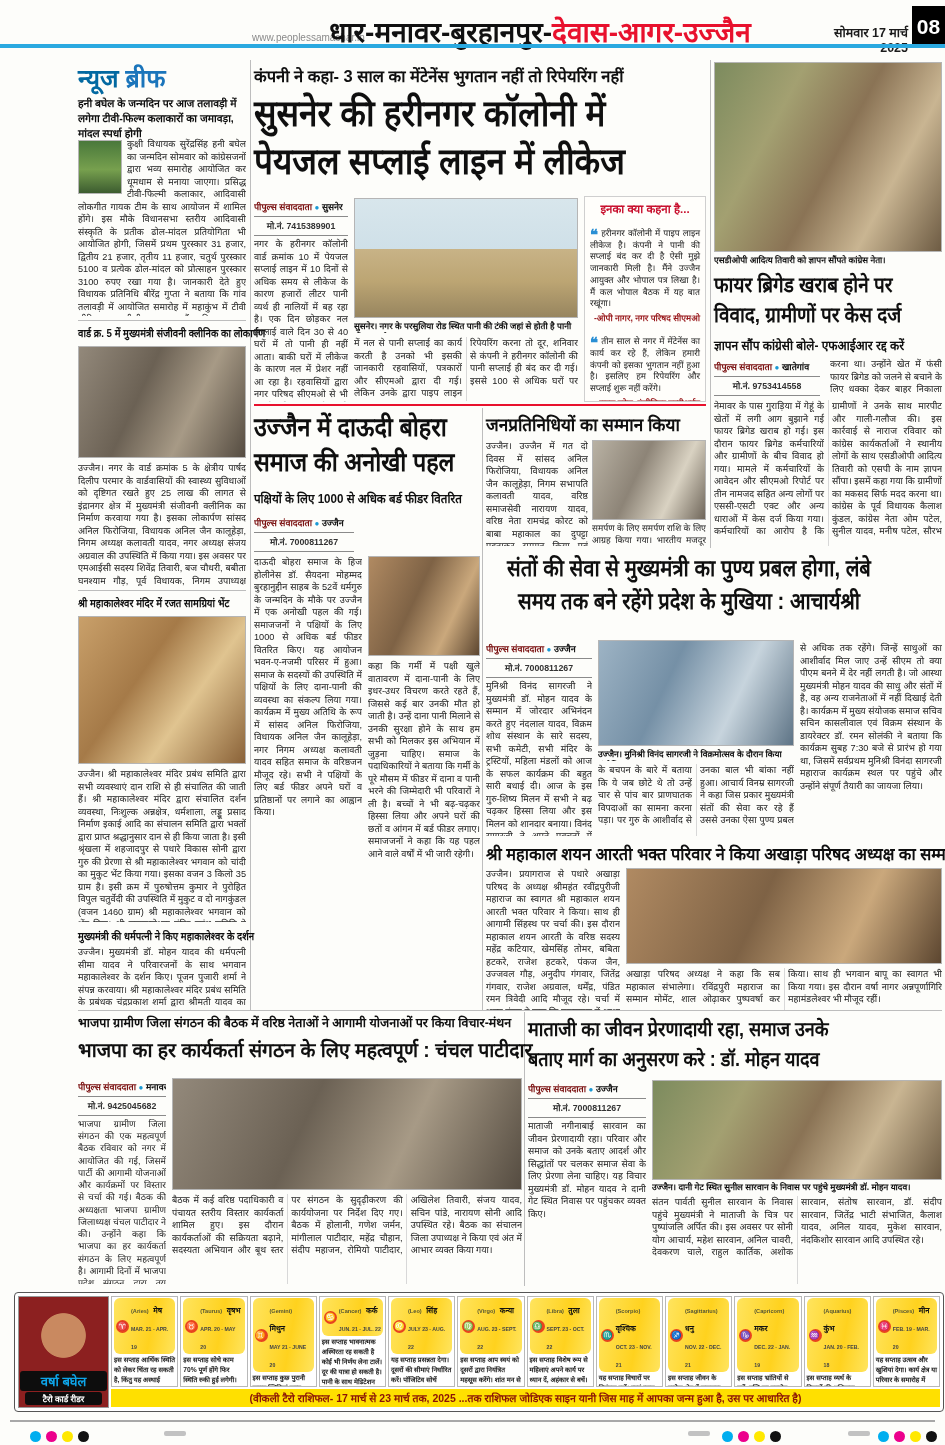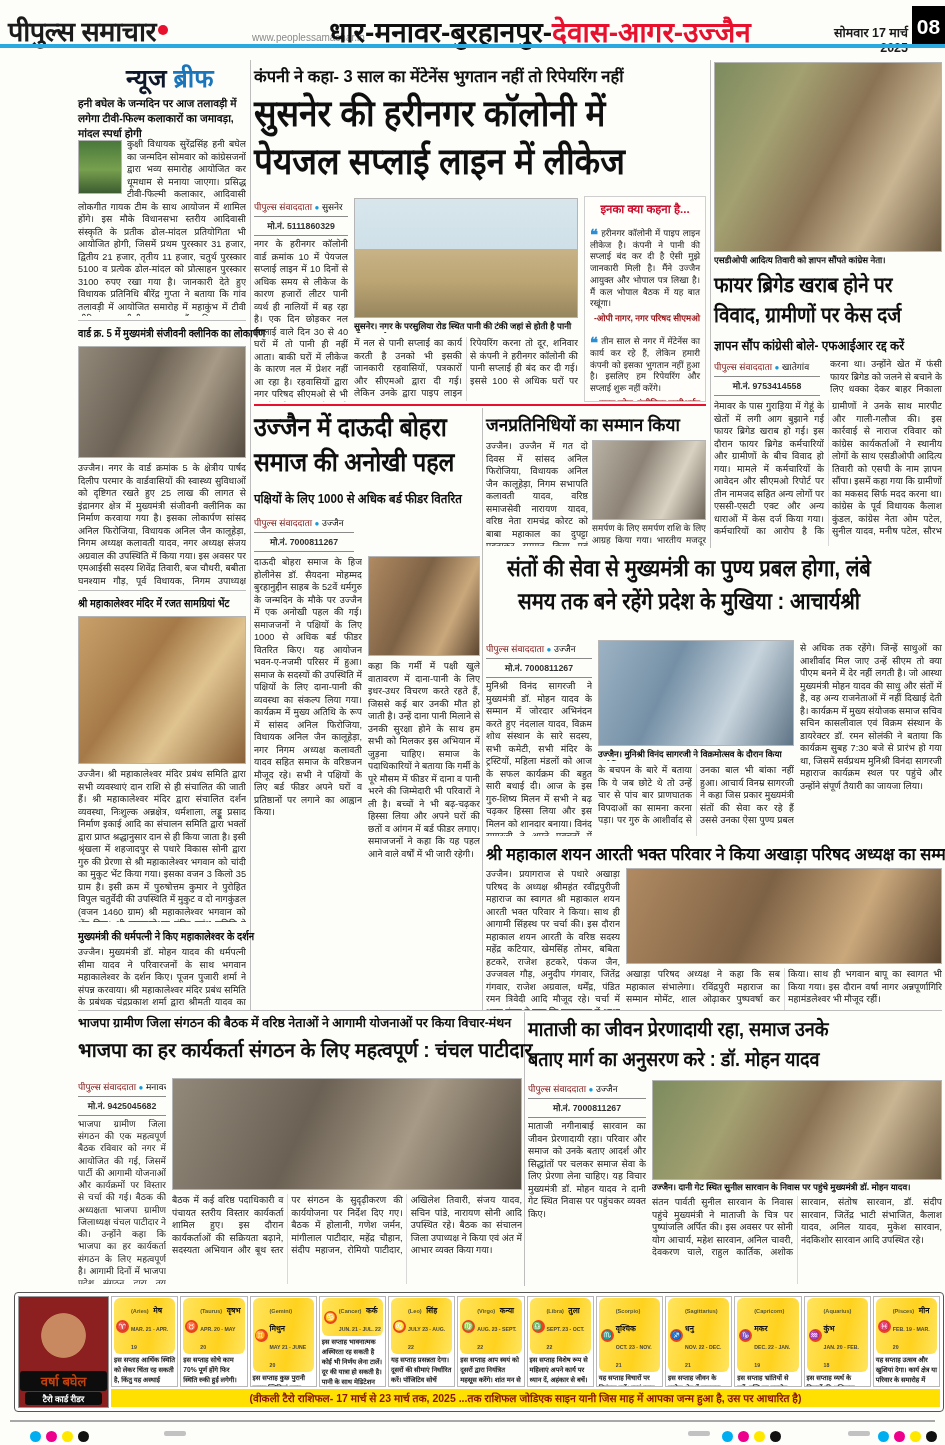--- a/index.html
+++ b/index.html
@@ -16,21 +16,21 @@
   .ph-tank{background:linear-gradient(#d8e6ec 0%,#cfe0e8 42%,#c8b387 42%,#bca573 70%,#97855f 100%);}
   .ph-crowd{background:linear-gradient(118deg,#7c8b5e,#a3a071 28%,#8a7355 52%,#c9b592 74%,#6e5c44);}
   .ph-indoor{background:linear-gradient(115deg,#93897b,#6b6154 38%,#a79a86 66%,#554c41);}
   .ph-temple{background:linear-gradient(125deg,#c9a06a,#a57a48 38%,#e0c490 64%,#8a6238);}
   .ph-stage{background:linear-gradient(115deg,#9db3c4,#7590a6 36%,#c7d4dd 68%,#5e7486);}
   .ph-event{background:linear-gradient(115deg,#b08a62,#7e6245 42%,#caa87c 72%,#5c4630);}
   .ph-portrait{background:linear-gradient(#49783b,#77a04e 55%,#3c5c30);}
   .ph-meet{background:linear-gradient(115deg,#b9b2a4,#8d8477 40%,#d9d2c2 70%,#6f665a);}
   .vrule{width:1px;background:#bdbdbd;}
   .hrule{height:1px;background:#bdbdbd;}
-  .byline{font-size:9px;font-weight:400;color:#7a1010;border-bottom:1px solid #8a8a8a;
+  .byline{font-size:9px;font-weight:700;color:#7a1010;border-bottom:1px solid #8a8a8a;
           padding-bottom:3px;white-space:nowrap;overflow:hidden;}
   .byline .dot{color:#1b9ad6;font-size:8px;}
   .byline .place{color:#101010;}
   .phone{font-size:8.8px;font-weight:700;color:#333;text-align:center;margin-top:3px;
          border-bottom:1px solid #8a8a8a;padding-bottom:3px;}
   .smallhead{font-weight:800;color:#0f0f0f;white-space:nowrap;transform:scaleX(.88);
              transform-origin:left center;font-size:11px;}
   .h2line{white-space:nowrap;transform:scaleX(.9);transform-origin:left center;}
   .quotebox{border:1px solid #cfcfcf;background:#fffefb;box-sizing:border-box;padding:4px 5px;overflow:hidden;}
   .quotebox .qtitle{color:#c8102e;font-weight:800;font-size:11.5px;text-align:center;margin-bottom:3px;}
@@ -47,39 +47,36 @@
   .zdate{font-size:5.2px;font-weight:700;color:#444;}
   .ztxt{font-size:6.7px;line-height:1.5;font-weight:600;color:#222;text-align:left;}
   .regdot{width:11px;height:11px;border-radius:50%;display:inline-block;margin-right:5px;}
   .dash{width:22px;height:5px;background:#c2c2c2;border-radius:2px;}
 </style>
 </head>
 <body>
 
 <div id="page">
 
-  <div class="abs" style="left:8px;top:12px;font-size:27px;font-weight:800;letter-spacing:-0.5px;">
-    <span>पीपुल्स समाचार</span><span style="display:inline-block;width:10px;height:10px;background:#e8112d;border-radius:50%;margin-left:2px;vertical-align:6px;"></span>
-  </div>
   <div class="abs" style="left:252px;top:32px;font-size:10px;color:#8a8a8a;">www.peoplessamachar.in</div>
   <div class="abs nowrap" style="left:300px;top:12px;width:480px;text-align:center;font-size:28px;font-weight:700;">
     <span style="color:#101010;">धार-मनावर-बुरहानपुर-</span><span style="color:#e8112d;">देवास-आगर-उज्जैन</span>
   </div>
   <div class="abs" style="left:820px;top:24px;width:88px;text-align:right;font-size:12.5px;font-weight:700;">सोमवार 17 मार्च 2025</div>
   <div class="abs" style="left:912px;top:6px;width:33px;height:42px;background:#000;color:#fff;font-size:21px;font-weight:800;display:flex;align-items:center;justify-content:center;">08</div>
   <div class="abs" style="left:0;top:44px;width:945px;height:4px;background:#2aa9e0;"></div>
 
   <div class="abs vrule" style="left:250px;top:60px;height:950px;"></div>
   <div class="abs vrule" style="left:710px;top:60px;height:488px;"></div>
   <div class="abs vrule" style="left:482px;top:408px;height:602px;"></div>
   <div class="abs hrule" style="left:78px;top:1010px;width:864px;"></div>
   <div class="abs vrule" style="left:524px;top:1012px;height:274px;"></div>
 
   <div class="abs" style="left:78px;top:60px;font-size:25px;font-weight:800;">
-    <span style="color:#0f172a;margin-left:48px;">न्यूज</span>
+    <span style="color:#0369a1;">न्यूज</span>
     <span style="color:#1b75bb;">ब्रीफ</span>
   </div>
   <div class="abs hl" style="left:78px;top:96px;width:168px;font-size:10.5px;line-height:1.45;">हनी बघेल के जन्मदिन पर आज तलावड़ी में लगेगा टीवी-फिल्म कलाकारों का जमावड़ा, मांदल स्पर्धा होगी</div>
   <div class="abs bodytxt" style="left:78px;top:138px;width:168px;height:178px;">
     <div class="photo ph-portrait" style="float:left;width:44px;height:54px;margin:2px 5px 2px 0;"></div>
     <span>कुक्षी विधायक सुरेंद्रसिंह हनी बघेल का जन्मदिन सोमवार को कांग्रेसजनों द्वारा भव्य समारोह आयोजित कर धूमधाम से मनाया जाएगा। प्रसिद्ध टीवी-फिल्मी कलाकार, आदिवासी लोकगीत गायक टीम के साथ आयोजन में शामिल होंगे। इस मौके विधानसभा स्तरीय आदिवासी संस्कृति के प्रतीक ढोल-मांदल प्रतियोगिता भी आयोजित होगी, जिसमें प्रथम पुरस्कार 31 हजार, द्वितीय 21 हजार, तृतीय 11 हजार, चतुर्थ पुरस्कार 5100 व प्रत्येक ढोल-मांदल को प्रोत्साहन पुरस्कार 3100 रुपए रखा गया है। जानकारी देते हुए विधायक प्रतिनिधि बीरेंद्र गुप्ता ने बताया कि गांव तलावड़ी में आयोजित समारोह में महाकुंभ में टीवी सीरियल 'भाभीजी घर पर हैं' की कलाकार सिकरवाल, ऐश्वर्या राय भकुनी, सौम्य बरहेया, चंचल पाटीदार, मनमोहन तिवारी, महेंद्र लोधी, राजीव सिंह के साथ विधानसभा के पंच-सरपंच, जनप्रतिनिधि, अधिकारियों के साथ बड़ी संख्या में क्षेत्र के गणमान्य जन शामिल होंगे। आयोजन को लेकर कांग्रेस जन उत्साह के साथ जुड़े हुए हैं।</span>
   </div>
   <div class="abs hrule" style="left:78px;top:320px;width:168px;"></div>
 
   <div class="abs smallhead" style="left:78px;top:325px;">वार्ड क्र. 5 में मुख्यमंत्री संजीवनी क्लीनिक का लोकार्पण</div>
@@ -94,21 +91,21 @@
   <div class="abs smallhead" style="left:78px;top:928px;">मुख्यमंत्री की धर्मपत्नी ने किए महाकालेश्वर के दर्शन</div>
   <div class="abs bodytxt" style="left:78px;top:946px;width:168px;height:62px;">उज्जैन। मुख्यमंत्री डॉ. मोहन यादव की धर्मपत्नी सीमा यादव ने परिवारजनों के साथ भगवान महाकालेश्वर के दर्शन किए। पूजन पुजारी शर्मा ने संपन्न करवाया। श्री महाकालेश्वर मंदिर प्रबंध समिति के प्रबंधक चंद्रप्रकाश शर्मा द्वारा श्रीमती यादव का स्वागत-सत्कार किया गया।</div>
 
   <div class="abs hl nowrap" style="left:254px;top:64px;font-size:16.5px;">कंपनी ने कहा- 3 साल का मेंटेनेंस भुगतान नहीं तो रिपेयरिंग नहीं</div>
   <div class="abs" style="left:254px;top:90px;width:452px;">
     <div class="hl h2line" style="font-size:37px;line-height:1.3;">सुसनेर की हरीनगर कॉलोनी में</div>
     <div class="hl h2line" style="font-size:37px;line-height:1.3;">पेयजल सप्लाई लाइन में लीकेज</div>
   </div>
   <div class="abs" style="left:254px;top:200px;width:94px;">
     <div class="byline"><span>पीपुल्स संवाददाता</span> <span class="dot">●</span> <span class="place">सुसनेर</span></div>
-    <div class="phone">मो.नं. 5111860329</div>
+    <div class="phone">मो.नं. 7415389901</div>
   </div>
   <div class="abs bodytxt" style="left:254px;top:238px;width:94px;height:164px;">नगर के हरीनगर कॉलोनी वार्ड क्रमांक 10 में पेयजल सप्लाई लाइन में 10 दिनों से अधिक समय से लीकेज के कारण हजारों लीटर पानी व्यर्थ ही नालियों में बह रहा है। एक दिन छोड़कर नल सप्लाई वाले दिन 30 से 40 घरों में तो पानी ही नहीं आता। बाकी घरों में लीकेज के कारण नल में प्रेशर नहीं आ रहा है। रहवासियों द्वारा नगर परिषद सीएमओ से भी इसकी शिकायत की गई, जिसके बाद मल्टीअर्बन इंफ्रा सर्विसेज कंपनी जो कि नगर</div>
   <div class="abs photo ph-tank" style="left:354px;top:198px;width:224px;height:120px;"></div>
   <div class="abs caption" style="left:354px;top:321px;width:224px;height:12px;">सुसनेर। नगर के परसुलिया रोड स्थित पानी की टंकी जहां से होती है पानी की सप्लाई।</div>
   <div class="abs bodytxt cols2" style="left:354px;top:337px;width:224px;height:64px;">में नल से पानी सप्लाई का कार्य करती है उनको भी इसकी जानकारी रहवासियों, पत्रकारों और सीएमओ द्वारा दी गई। लेकिन उनके द्वारा पाइप लाइन रिपेयरिंग करना तो दूर, शनिवार से कंपनी ने हरीनगर कॉलोनी की पानी सप्लाई ही बंद कर दी गई। इससे 100 से अधिक घरों पर जल संकट का खतरा मंडराने लगा है।</div>
 
   <div class="abs quotebox" style="left:584px;top:196px;width:122px;height:206px;">
     <div class="qtitle">इनका क्या कहना है...</div>
     <div class="quote"><span class="qmark">❝</span> <span>हरीनगर कॉलोनी में पाइप लाइन लीकेज है। कंपनी ने पानी की सप्लाई बंद कर दी है ऐसी मुझे जानकारी मिली है। मैंने उज्जैन आयुक्त और भोपाल पत्र लिखा है। मैं कल भोपाल बैठक में यह बात रखूंगा।</span></div>
     <div class="qattr">-ओपी नागर, नगर परिषद सीएमओ</div>
@@ -186,21 +183,21 @@
     <div class="byline"><span>पीपुल्स संवाददाता</span> <span class="dot">●</span> <span class="place">उज्जैन</span></div>
     <div class="phone">मो.नं. 7000811267</div>
   </div>
   <div class="abs bodytxt" style="left:528px;top:1120px;width:118px;height:164px;">माताजी नगीनाबाई सारवान का जीवन प्रेरणादायी रहा। परिवार और समाज को उनके बताए आदर्श और सिद्धांतों पर चलकर समाज सेवा के लिए प्रेरणा लेना चाहिए। यह विचार मुख्यमंत्री डॉ. मोहन यादव ने दानी गेट स्थित निवास पर पहुंचकर व्यक्त किए।</div>
   <div class="abs photo ph-crowd" style="left:652px;top:1080px;width:290px;height:100px;"></div>
   <div class="abs caption" style="left:652px;top:1182px;width:290px;height:11px;">उज्जैन। दानी गेट स्थित सुनील सारवान के निवास पर पहुंचे मुख्यमंत्री डॉ. मोहन यादव।</div>
   <div class="abs bodytxt cols2" style="left:652px;top:1196px;width:290px;height:88px;">संतन पार्वती सुनील सारवान के निवास पहुंचे मुख्यमंत्री ने माताजी के चित्र पर पुष्पांजलि अर्पित की। इस अवसर पर सोनी योग आचार्य, महेश सारवान, अनिल चावरी, देवकरण चाले, राहुल कार्तिक, अशोक सारवान, संतोष सारवान, डॉ. संदीप सारवान, जितेंद्र भाटी संभाजित, कैलाश यादव, अनिल यादव, मुकेश सारवान, नंदकिशोर सारवान आदि उपस्थित रहे।</div>
 
   <div class="abs" style="left:14px;top:1292px;width:928px;height:118px;border:1.5px solid #555;border-radius:4px;background:#fff;">
     <div class="abs" style="left:3px;top:3px;width:89px;height:110px;background:radial-gradient(circle at 50% 35%,#c98960 0 26%,#8c2020 27% 100%);border:1px solid #999;">
-      <div class="abs" style="left:1px;bottom:16px;right:1px;background:#0d0d0d;color:#c2410c;font-size:13px;font-weight:800;text-align:center;padding:1px 4px;border-radius:3px;">वर्षा बघेल</div>
+      <div class="abs" style="left:1px;bottom:16px;right:1px;background:#0d0d0d;color:#0ea5e9;font-size:13px;font-weight:800;text-align:center;padding:1px 4px;border-radius:3px;">वर्षा बघेल</div>
       <div class="abs" style="left:6px;bottom:2px;right:6px;background:#0d0d0d;color:#fff;font-size:8.5px;font-weight:700;text-align:center;padding:1px 8px;border-radius:3px;">टैरो कार्ड रीडर</div>
     </div>
     <div class="abs" style="left:96px;top:3px;right:3px;height:91px;display:flex;gap:2px;">
       <div class="zbox">
         <div class="zhead">
             <span class="zicon">♈</span>
             <span><span class="zn1">(Aries)</span> <span class="zn2">मेष</span><br><span class="zdate">MAR. 21 - APR. 19</span></span>
           </div>
         <div class="ztxt">इस सप्ताह आर्थिक स्थिति को लेकर चिंता रह सकती है, किंतु यह अस्थाई स्थिति है। अफरमेशन लिखें। पॉजिटिव सोचें लाभ होगा।</div>
       </div>

